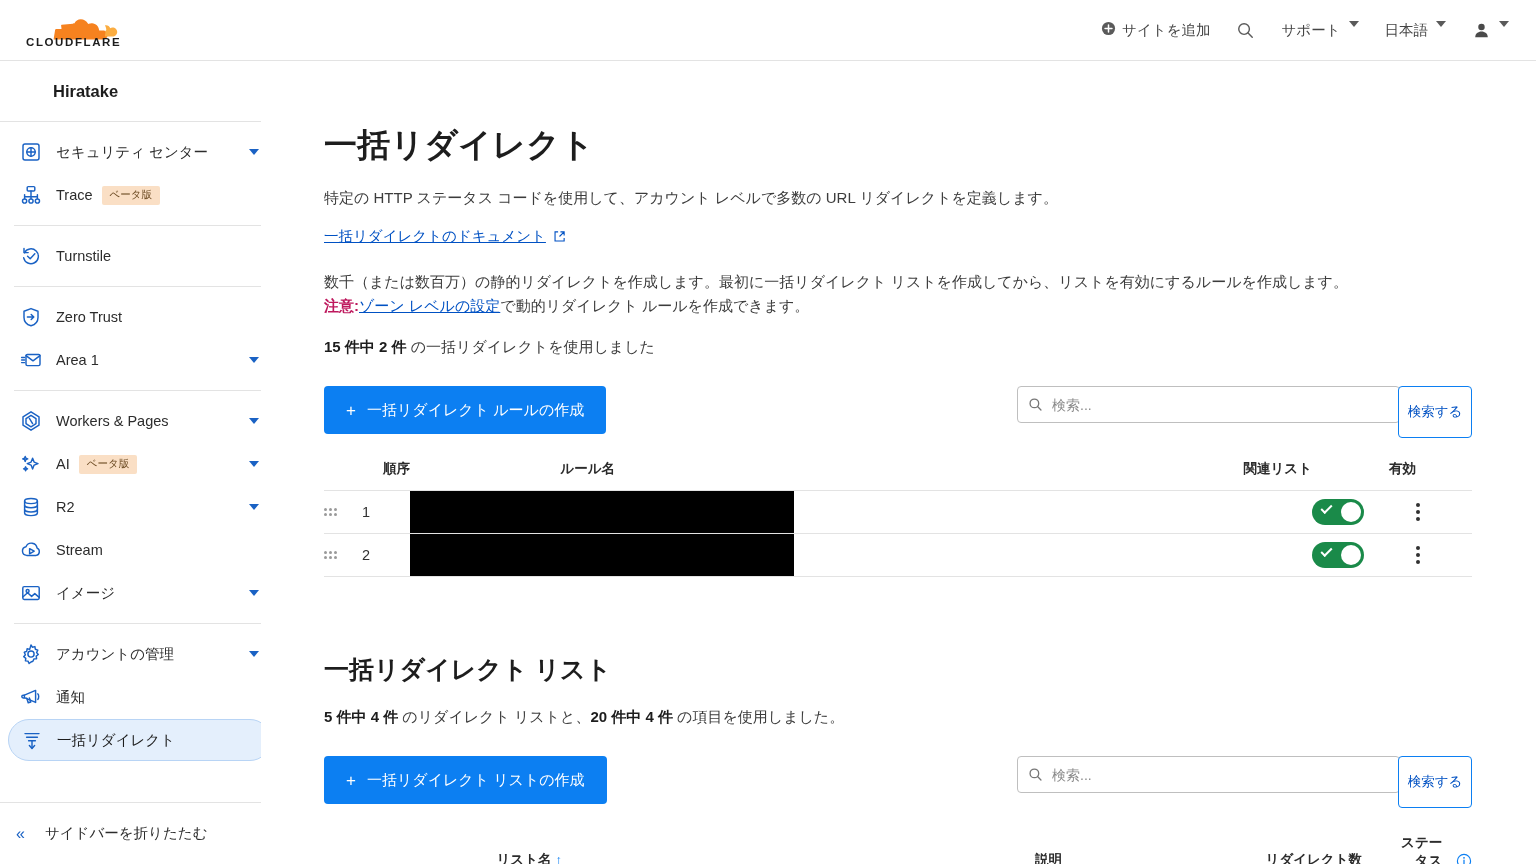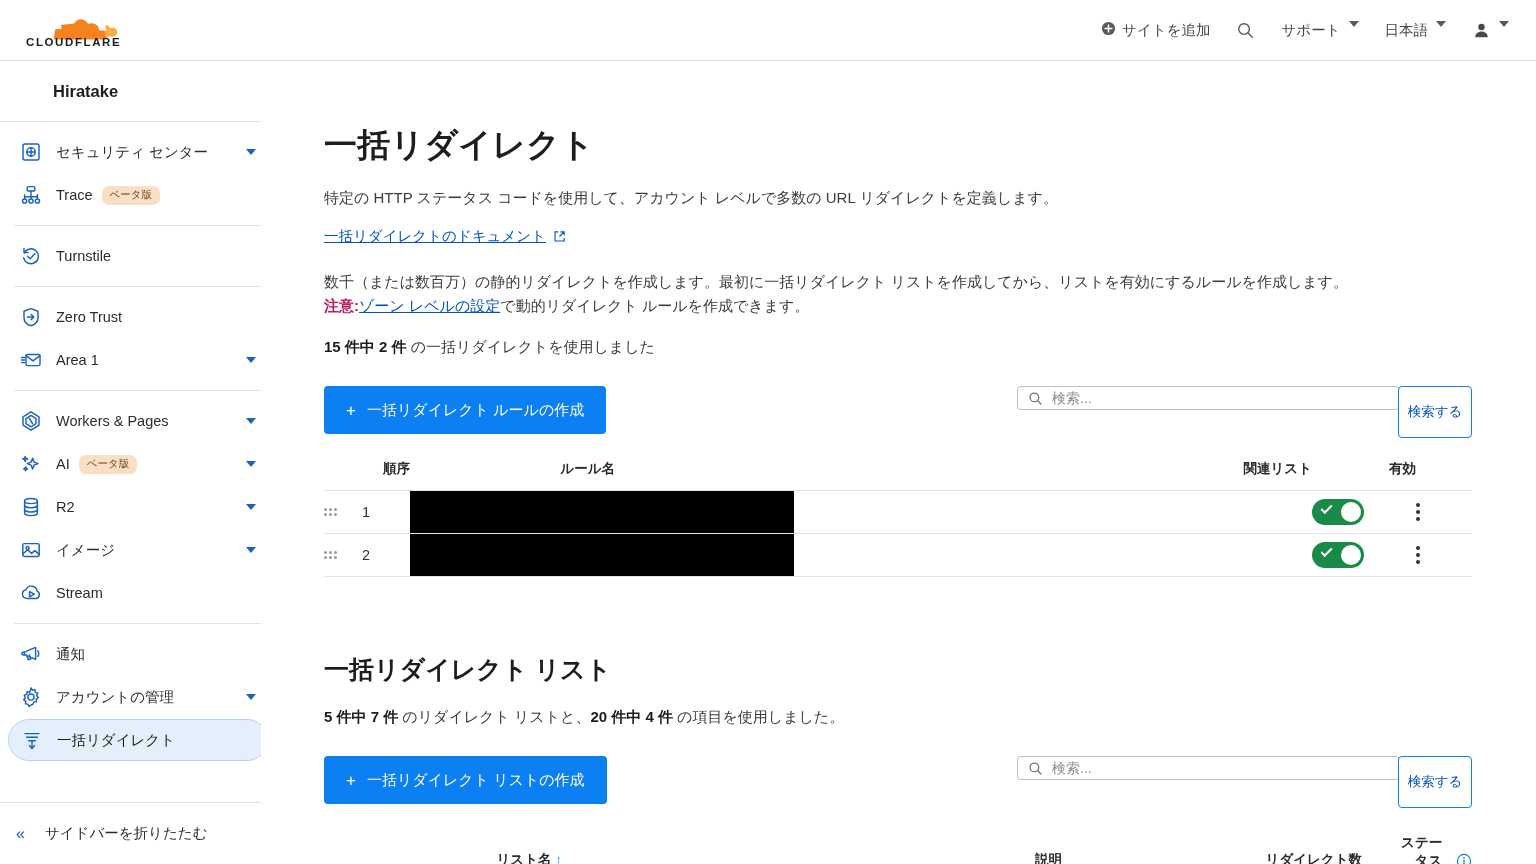--- a/index.html
+++ b/index.html
@@ -27,21 +27,21 @@
     font-size: 14.5px; color: #454545; cursor: pointer;
     padding: 8px 13px; white-space: nowrap;
   }
   .caret { width: 0; height: 0; border-left: 5px solid transparent;
            border-right: 5px solid transparent; border-top: 6px solid #5a5a5a;
            display:inline-block; margin-left: 2px; }
 
   
   #sidebar {
     position: absolute; top: 61px; left: 0; width: 280px; height: 803px;
-    background: #fff; border-right: 4px solid #f9a8d4;
+    background: #fff; border-right: 1px solid #f9a8d4;
     display: flex; flex-direction: column; justify-content: flex-end;
   }
   #account-name {
     height: 61px; display: flex; align-items: center;
     padding-left: 53px; font-size: 16.5px; font-weight: 700; color: #1d1d1d;
     border-bottom: 1px solid #e3e3e3;
   }
   #nav-scroll { flex: 1; overflow: hidden; padding-top: 8px; }
   .nav-sep { height: 1px; background: #e3e3e3; margin: 9px 14px 9px 14px; }
   .nav-item {
@@ -51,21 +51,21 @@
   }
   .nav-item.active { background: #e4effc; border: 1px solid #b8d4f5; }
   .nav-ico {
     width: 22px; height: 22px; flex: none; margin-right: 14px;
     display: flex; align-items: center; justify-content: center; color: #1a62c4;
   }
   .nav-label { font-size: 14.5px; color: #2c2c2c; white-space: nowrap; }
   .nav-item.active .nav-label { color: #1d1d1d; }
   .badge-beta {
     margin-left: 9px; background: #fadfc5; color: #6b4a22;
-    font-size: 10.5px; padding: 2.5px 8px; border-radius: 7px; white-space: nowrap;
+    font-size: 10.5px; padding: 2.5px 8px; border-radius: 2px; white-space: nowrap;
   }
   .nav-caret {
     margin-left: auto; width: 0; height: 0;
     border-left: 5px solid transparent; border-right: 5px solid transparent;
     border-top: 6px solid #1a62c4;
   }
   #collapse-bar {
     height: 62px; border-top: 1px solid #e3e3e3;
     display: flex; align-items: center; padding-left: 16px; cursor: pointer;
   }
@@ -95,21 +95,21 @@
   .row-actions { display: flex; align-items: flex-start; margin-top: 29px; }
   .btn-primary {
     background: #0c7ff2; color: #fff; border: none; border-radius: 4px;
     height: 48px; padding: 0 22px; font-size: 15px; cursor: pointer;
     display: flex; align-items: center; gap: 11px;
     font-family: inherit;
   }
   .btn-primary .plus { font-size: 17px; font-weight: 400; line-height: 1; }
   .search-wrap { margin-left: auto; display: flex; align-items: stretch; }
   .search-box {
-    width: 383px; height: 24px; border: 1px solid #bfbfbf; border-radius: 4px;
+    width: 383px; height: 37px; border: 1px solid #bfbfbf; border-radius: 4px;
     display: flex; align-items: center; padding: 0 10px; background:#fff;
   }
   .search-box .mag { margin-right: 9px; flex: none; color:#767676; }
   .search-box input {
     border: none; outline: none; font-size: 14px; color: #313131;
     font-family: inherit; width: 100%; background: transparent;
   }
   .search-box input::placeholder { color: #8a8a8a; }
   .btn-search {
     width: 74px; min-height: 52px; margin-left: -2px;
@@ -284,58 +284,58 @@
             <path d="M4.6 5v12c0 1.4 2.9 2.6 6.4 2.6s6.4-1.2 6.4-2.6V5" fill="none" stroke="currentColor" stroke-width="1.45" stroke-linecap="round" stroke-linejoin="round"></path>
             <path d="M4.6 9.2c0 1.4 2.9 2.6 6.4 2.6s6.4-1.2 6.4-2.6M4.6 13.4c0 1.4 2.9 2.6 6.4 2.6s6.4-1.2 6.4-2.6" fill="none" stroke="currentColor" stroke-width="1.45" stroke-linecap="round" stroke-linejoin="round"></path>
           </svg>
         </span>
         <span class="nav-label">R2</span>
         <span class="nav-caret"></span>
       </div>
       <div class="nav-item">
         <span class="nav-ico">
           <svg viewBox="0 0 22 22" width="22" height="22">
+            <path d="M6.6 16.4A4.4 4.4 0 0 1 6 7.7a5.8 5.8 0 0 1 11.1 1.5 3.8 3.8 0 0 1-.9 7.2z" fill="none" stroke="currentColor" stroke-width="1.45" stroke-linecap="round" stroke-linejoin="round"></path>
+            <path d="M9.6 9.6l4.6 2.6-4.6 2.6z" fill="none" stroke="currentColor" stroke-width="1.45" stroke-linecap="round" stroke-linejoin="round"></path>
+          </svg>
+        </span>
+        <span class="nav-label">Stream</span>
+      </div>
+      <div class="nav-item">
+        <span class="nav-ico">
+          <svg viewBox="0 0 22 22" width="22" height="22">
             <rect x="2.8" y="4.6" width="16.4" height="12.8" rx="1.4" fill="none" stroke="currentColor" stroke-width="1.45" stroke-linecap="round" stroke-linejoin="round"></rect>
             <circle cx="7.6" cy="9" r="1.5" fill="none" stroke="currentColor" stroke-width="1.45" stroke-linecap="round" stroke-linejoin="round"></circle>
             <path d="M2.8 15l4.8-4.2 4 3.6 3.2-2.8 4.4 3.8" fill="none" stroke="currentColor" stroke-width="1.45" stroke-linecap="round" stroke-linejoin="round"></path>
           </svg>
         </span>
         <span class="nav-label">イメージ</span>
         <span class="nav-caret"></span>
       </div>
-      <div class="nav-item">
-        <span class="nav-ico">
-          <svg viewBox="0 0 22 22" width="22" height="22">
-            <path d="M6.6 16.4A4.4 4.4 0 0 1 6 7.7a5.8 5.8 0 0 1 11.1 1.5 3.8 3.8 0 0 1-.9 7.2z" fill="none" stroke="currentColor" stroke-width="1.45" stroke-linecap="round" stroke-linejoin="round"></path>
-            <path d="M9.6 9.6l4.6 2.6-4.6 2.6z" fill="none" stroke="currentColor" stroke-width="1.45" stroke-linecap="round" stroke-linejoin="round"></path>
-          </svg>
-        </span>
-        <span class="nav-label">Stream</span>
-      </div>
       <div class="nav-sep"></div>
+      <div class="nav-item">
+        <span class="nav-ico">
+          <svg viewBox="0 0 22 22" width="22" height="22">
+            <circle cx="11" cy="11" r="3.1" fill="none" stroke="currentColor" stroke-width="1.45" stroke-linecap="round" stroke-linejoin="round"></circle>
+            <path d="M11 1.9l1.3 2.3 2.6-.6.4 2.6 2.5.9-1.2 2.4 1.7 2-2.1 1.6.4 2.6-2.6.2-1.1 2.4L11 19l-1.9 1.5-1.1-2.4-2.6-.2.4-2.6-2.1-1.6 1.7-2-1.2-2.4 2.5-.9.4-2.6 2.6.6z" fill="none" stroke="currentColor" stroke-width="1.45" stroke-linecap="round" stroke-linejoin="round"></path>
+          </svg>
+        </span>
+        <span class="nav-label">アカウントの管理</span>
+        <span class="nav-caret"></span>
+      </div>
       <div class="nav-item">
         <span class="nav-ico">
           <svg viewBox="0 0 22 22" width="22" height="22">
             <path d="M4.4 9.2l11.2-4.8v12L4.4 11.6z" fill="none" stroke="currentColor" stroke-width="1.45" stroke-linecap="round" stroke-linejoin="round"></path>
             <path d="M4.4 9.2H3.2a1.4 1.4 0 0 0 0 2.8h1.2" fill="none" stroke="currentColor" stroke-width="1.45" stroke-linecap="round" stroke-linejoin="round"></path>
             <path d="M6.8 12.2l1.4 4.6 2.6-.8-1.4-4" fill="none" stroke="currentColor" stroke-width="1.45" stroke-linecap="round" stroke-linejoin="round"></path>
             <path d="M17.8 7.8c1.2.8 1.2 4.6 0 5.6" fill="none" stroke="currentColor" stroke-width="1.45" stroke-linecap="round" stroke-linejoin="round"></path>
           </svg>
         </span>
         <span class="nav-label">通知</span>
-      </div>
-      <div class="nav-item">
-        <span class="nav-ico">
-          <svg viewBox="0 0 22 22" width="22" height="22">
-            <circle cx="11" cy="11" r="3.1" fill="none" stroke="currentColor" stroke-width="1.45" stroke-linecap="round" stroke-linejoin="round"></circle>
-            <path d="M11 1.9l1.3 2.3 2.6-.6.4 2.6 2.5.9-1.2 2.4 1.7 2-2.1 1.6.4 2.6-2.6.2-1.1 2.4L11 19l-1.9 1.5-1.1-2.4-2.6-.2.4-2.6-2.1-1.6 1.7-2-1.2-2.4 2.5-.9.4-2.6 2.6.6z" fill="none" stroke="currentColor" stroke-width="1.45" stroke-linecap="round" stroke-linejoin="round"></path>
-          </svg>
-        </span>
-        <span class="nav-label">アカウントの管理</span>
-        <span class="nav-caret"></span>
       </div>
       <div class="nav-item active">
         <span class="nav-ico">
           <svg viewBox="0 0 22 22" width="22" height="22">
             <path d="M4 4.6h14M5.6 8.2h10.8M7.6 11.8h6.8" fill="none" stroke="currentColor" stroke-width="1.45" stroke-linecap="round" stroke-linejoin="round"></path>
             <path d="M11 11.8V19" fill="none" stroke="currentColor" stroke-width="1.45" stroke-linecap="round" stroke-linejoin="round"></path>
             <path d="M8.4 16.6L11 19.4l2.6-2.8" fill="none" stroke="currentColor" stroke-width="1.45" stroke-linecap="round" stroke-linejoin="round"></path>
           </svg>
         </span>
         <span class="nav-label">一括リダイレクト</span>
@@ -457,21 +457,21 @@
             </td>
           </tr>
         </tbody>
     </table>
 
     <div style="height:76px"></div>
 
     <h2 class="sec">一括リダイレクト リスト</h2>
 
     <p class="usage" style="margin-top:22px">
-      <b>5 件中 7 件</b><span> のリダイレクト リストと、</span><b>20 件中 4 件</b><span> の項目を使用しました。</span>
+      <b>5 件中 4 件</b><span> のリダイレクト リストと、</span><b>20 件中 4 件</b><span> の項目を使用しました。</span>
     </p>
 
     <div class="row-actions">
       <button class="btn-primary">
         <span class="plus">+</span>
         <span>一括リダイレクト リストの作成</span>
       </button>
       <div class="search-wrap">
         <div class="search-box">
           <svg class="mag" width="15" height="15" viewBox="0 0 16 16">

